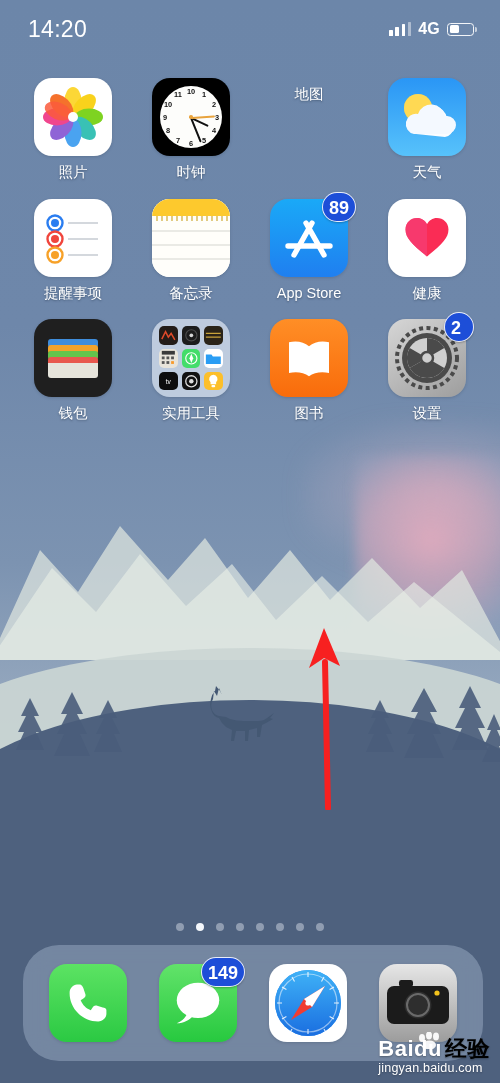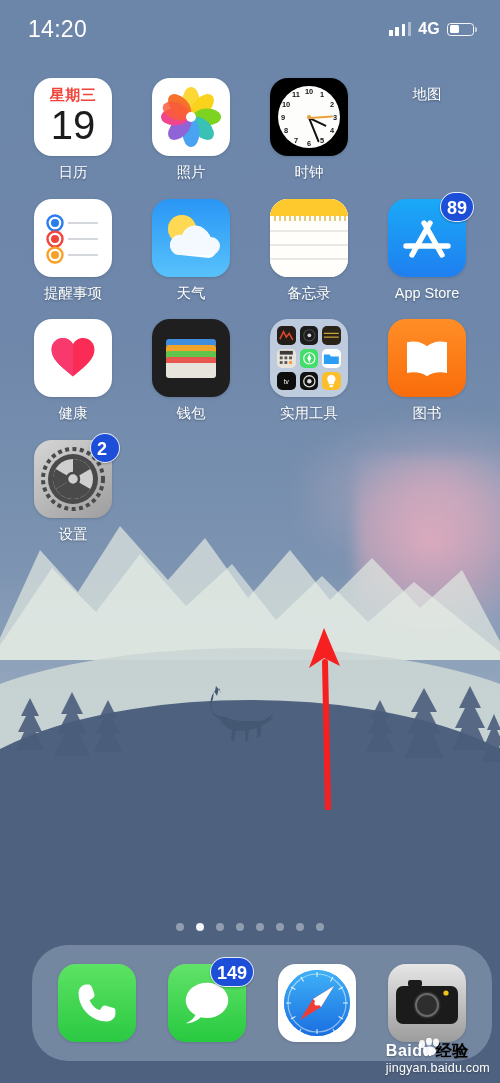--- a/index.html
+++ b/index.html
@@ -121,38 +121,38 @@
   
   #page-dots {
     position:absolute; top:923px; left:0; width:500px; z-index:20;
     display:flex; justify-content:center; gap:12px;
   }
   .dot { width:8px; height:8px; border-radius:50%; background:rgba(235,240,248,.42); }
   .dot.on { background:#f4f7fb; }
 
   
   #dock {
-    position:absolute; left:32px; top:945px; width:460px; height:116px;
+    position:absolute; left:23px; top:945px; width:460px; height:116px;
     background:rgba(176,192,214,.40); border-radius:36px; z-index:15;
     display:flex; align-items:center; justify-content:space-around;
     padding:0 10px; backdrop-filter:blur(12px);
   }
   .dock-icon-wrap { position:relative; width:78px; height:78px; }
   .ic-phone { background:linear-gradient(#5ce363,#2bc943); display:flex; align-items:center; justify-content:center; }
   .ic-messages { background:linear-gradient(#62e36a,#27c93f); display:flex; align-items:center; justify-content:center; }
   .ic-safari { background:#fff; display:flex; align-items:center; justify-content:center; }
   .ic-camera { background:linear-gradient(#e6e6e6,#9c9c9c); display:flex; align-items:center; justify-content:center; }
 
   
   #watermark {
     position:absolute; right:10px; bottom:8px; z-index:40;
     text-align:left; color:#fff; line-height:1.05;
     text-shadow:0 1px 2px rgba(0,0,0,.3);
   }
-  .wm-top { font-size:16px; font-weight:bold; letter-spacing:.5px; display:flex; align-items:flex-end; }
+  .wm-top { font-size:22px; font-weight:bold; letter-spacing:.5px; display:flex; align-items:flex-end; }
   .wm-bai { color:#fff; }
   .wm-du { color:#fff; }
   .wm-jy { color:#000000; margin-left:3px; }
   .wm-url { font-size:12.5px; margin-top:2px; letter-spacing:.2px; }
   .paw { position:absolute; right:44px; top:-5px; }
 </style>
 </head>
 <body>
 
 <div id="wallpaper">
@@ -196,29 +196,20 @@
       </span>
     <span id="status-network">4G</span>
     <span class="battery">
         <b></b>
       </span>
   </div>
 </div>
 
 <div id="app-grid">
 
-  <div class="app">
-    <div class="icon-wrap">
-      <div class="icon ic-calendar">
-        <div class="cal-dow">星期三</div>
-        <div class="cal-day">19</div>
-      </div>
-    </div>
-    <div class="app-label">日历</div>
-  </div>
 
   <div class="app">
     <div class="icon-wrap">
       <div class="icon ic-photos">
         <svg viewBox="0 0 78 78" width="78" height="78">
           <g transform="translate(39,39)">
             <ellipse cx="0" cy="-16" rx="8.5" ry="14" fill="#fcd736"></ellipse>
             <ellipse cx="0" cy="-16" rx="8.5" ry="14" fill="#f9d21c" transform="rotate(45)"></ellipse>
             <ellipse cx="0" cy="-16" rx="8.5" ry="14" fill="#7ed321" transform="rotate(90)"></ellipse>
             <ellipse cx="0" cy="-16" rx="8.5" ry="14" fill="#39c1b5" transform="rotate(135)"></ellipse>
@@ -260,49 +251,49 @@
     </div>
     <div class="app-label">时钟</div>
   </div>
 
   <div class="app">
     <div class="app-label">地图</div>
   </div>
 
   <div class="app">
     <div class="icon-wrap">
+      <div class="icon ic-weather">
+        <svg viewBox="0 0 78 78" width="78" height="78">
+          <circle cx="30" cy="30" r="14" fill="#ffd23c"></circle>
+          <circle cx="30" cy="30" r="14" fill="#ffe06a" opacity=".5"></circle>
+          <path d="M28,56 a11,11 0 0 1 3,-20 a15,15 0 0 1 28,4 a10,10 0 0 1 -2,19 Z" fill="#fbfdff"></path>
+          <path d="M26,56 h33 a9,9 0 0 0 0,-18 h-2 a14,14 0 0 0 -27,-2 a10,10 0 0 0 -4,20 Z" fill="#f4f9ff"></path>
+        </svg>
+      </div>
+    </div>
+    <div class="app-label">天气</div>
+  </div>
+
+  <div class="app">
+    <div class="icon-wrap">
       <div class="icon ic-reminders">
         <svg viewBox="0 0 78 78" width="78" height="78">
           <circle cx="21" cy="24" r="7.5" fill="none" stroke="#2a7df0" stroke-width="2.4"></circle>
             <circle cx="21" cy="24" r="4" fill="#2a7df0"></circle>
           <circle cx="21" cy="40" r="7.5" fill="none" stroke="#f0453c" stroke-width="2.4"></circle>
             <circle cx="21" cy="40" r="4" fill="#f0453c"></circle>
           <circle cx="21" cy="56" r="7.5" fill="none" stroke="#f7a128" stroke-width="2.4"></circle>
             <circle cx="21" cy="56" r="4" fill="#f7a128"></circle>
           <rect x="34" y="23" width="30" height="2" fill="#d4d8dd"></rect>
           <rect x="34" y="39" width="30" height="2" fill="#d4d8dd"></rect>
           <rect x="34" y="55" width="30" height="2" fill="#d4d8dd"></rect>
         </svg>
       </div>
     </div>
     <div class="app-label">提醒事项</div>
-  </div>
-
-  <div class="app">
-    <div class="icon-wrap">
-      <div class="icon ic-weather">
-        <svg viewBox="0 0 78 78" width="78" height="78">
-          <circle cx="30" cy="30" r="14" fill="#ffd23c"></circle>
-          <circle cx="30" cy="30" r="14" fill="#ffe06a" opacity=".5"></circle>
-          <path d="M28,56 a11,11 0 0 1 3,-20 a15,15 0 0 1 28,4 a10,10 0 0 1 -2,19 Z" fill="#fbfdff"></path>
-          <path d="M26,56 h33 a9,9 0 0 0 0,-18 h-2 a14,14 0 0 0 -27,-2 a10,10 0 0 0 -4,20 Z" fill="#f4f9ff"></path>
-        </svg>
-      </div>
-    </div>
-    <div class="app-label">天气</div>
   </div>
 
   <div class="app">
     <div class="icon-wrap">
       <div class="icon ic-notes">
         <svg viewBox="0 0 78 78" width="78" height="78">
           <rect width="78" height="78" fill="#fffefa"></rect>
           <rect x="0" y="0" width="78" height="17" fill="#fdc92d"></rect>
           <g stroke="#c9a020" stroke-width="1.1">
             <path d="M5,17 v5 M10,17 v5 M15,17 v5 M20,17 v5 M25,17 v5 M30,17 v5 M35,17 v5 M40,17 v5 M45,17 v5 M50,17 v5 M55,17 v5 M60,17 v5 M65,17 v5 M70,17 v5 M75,17 v5"></path>

